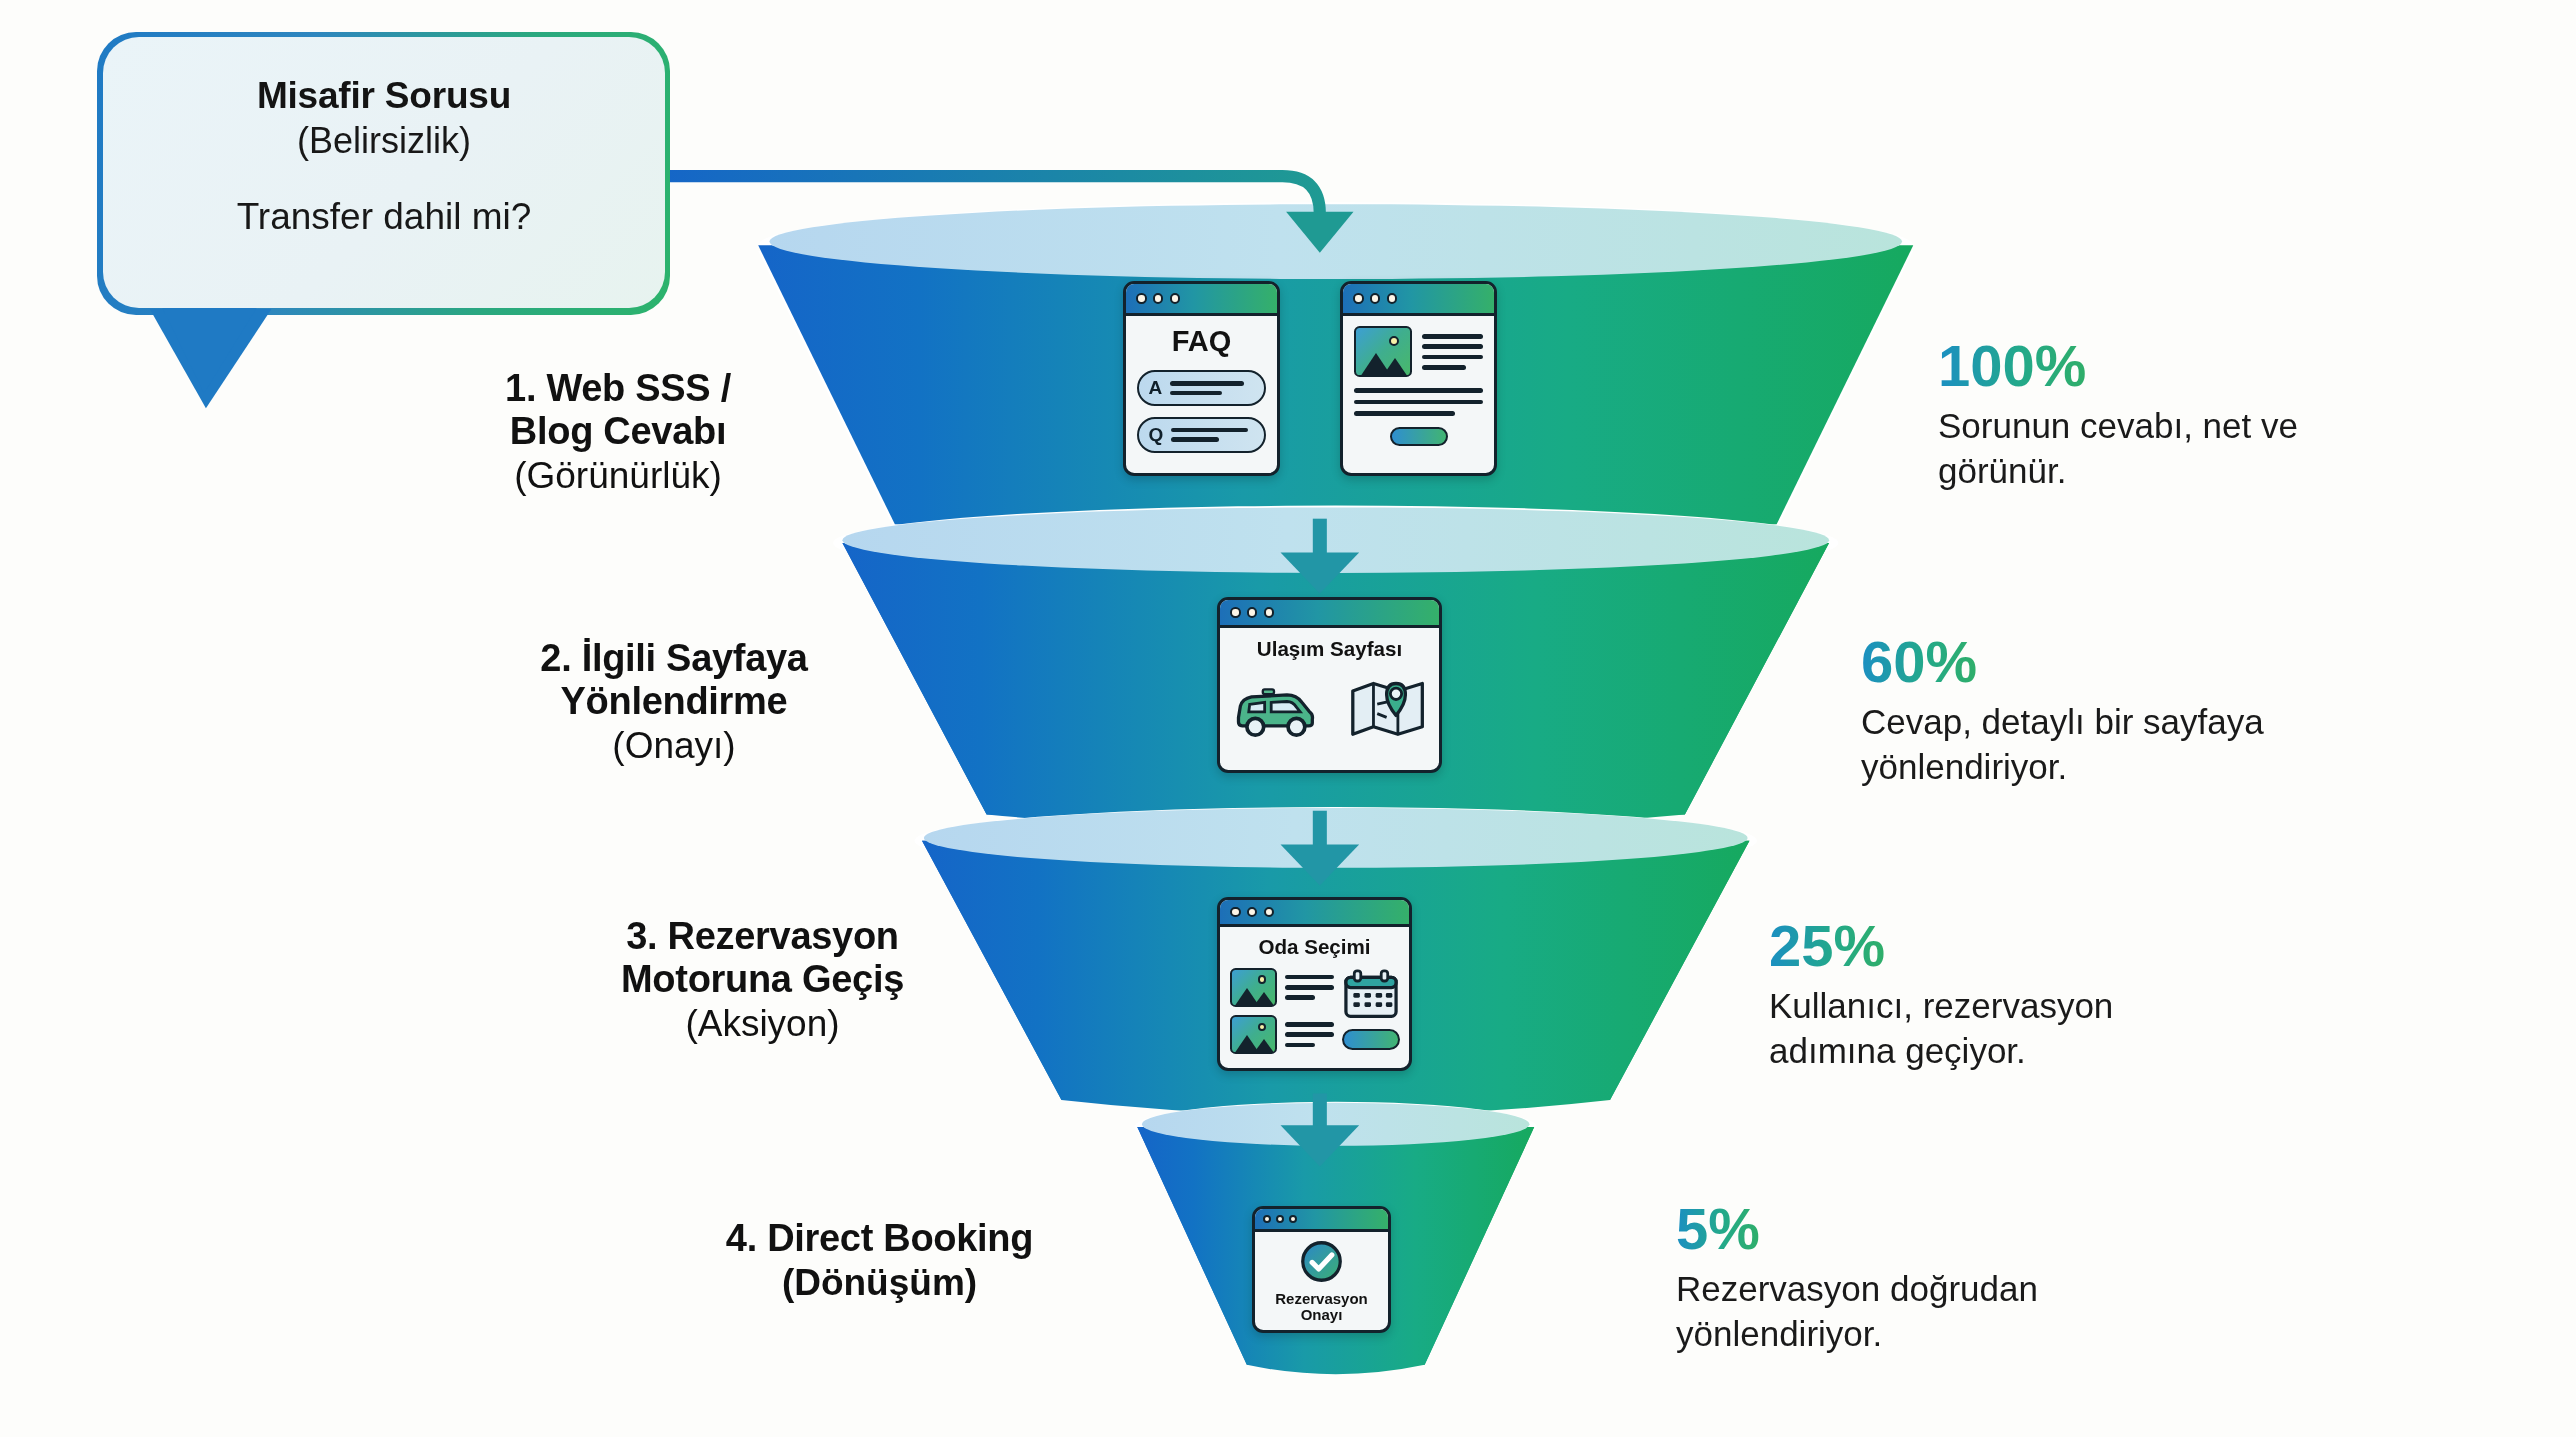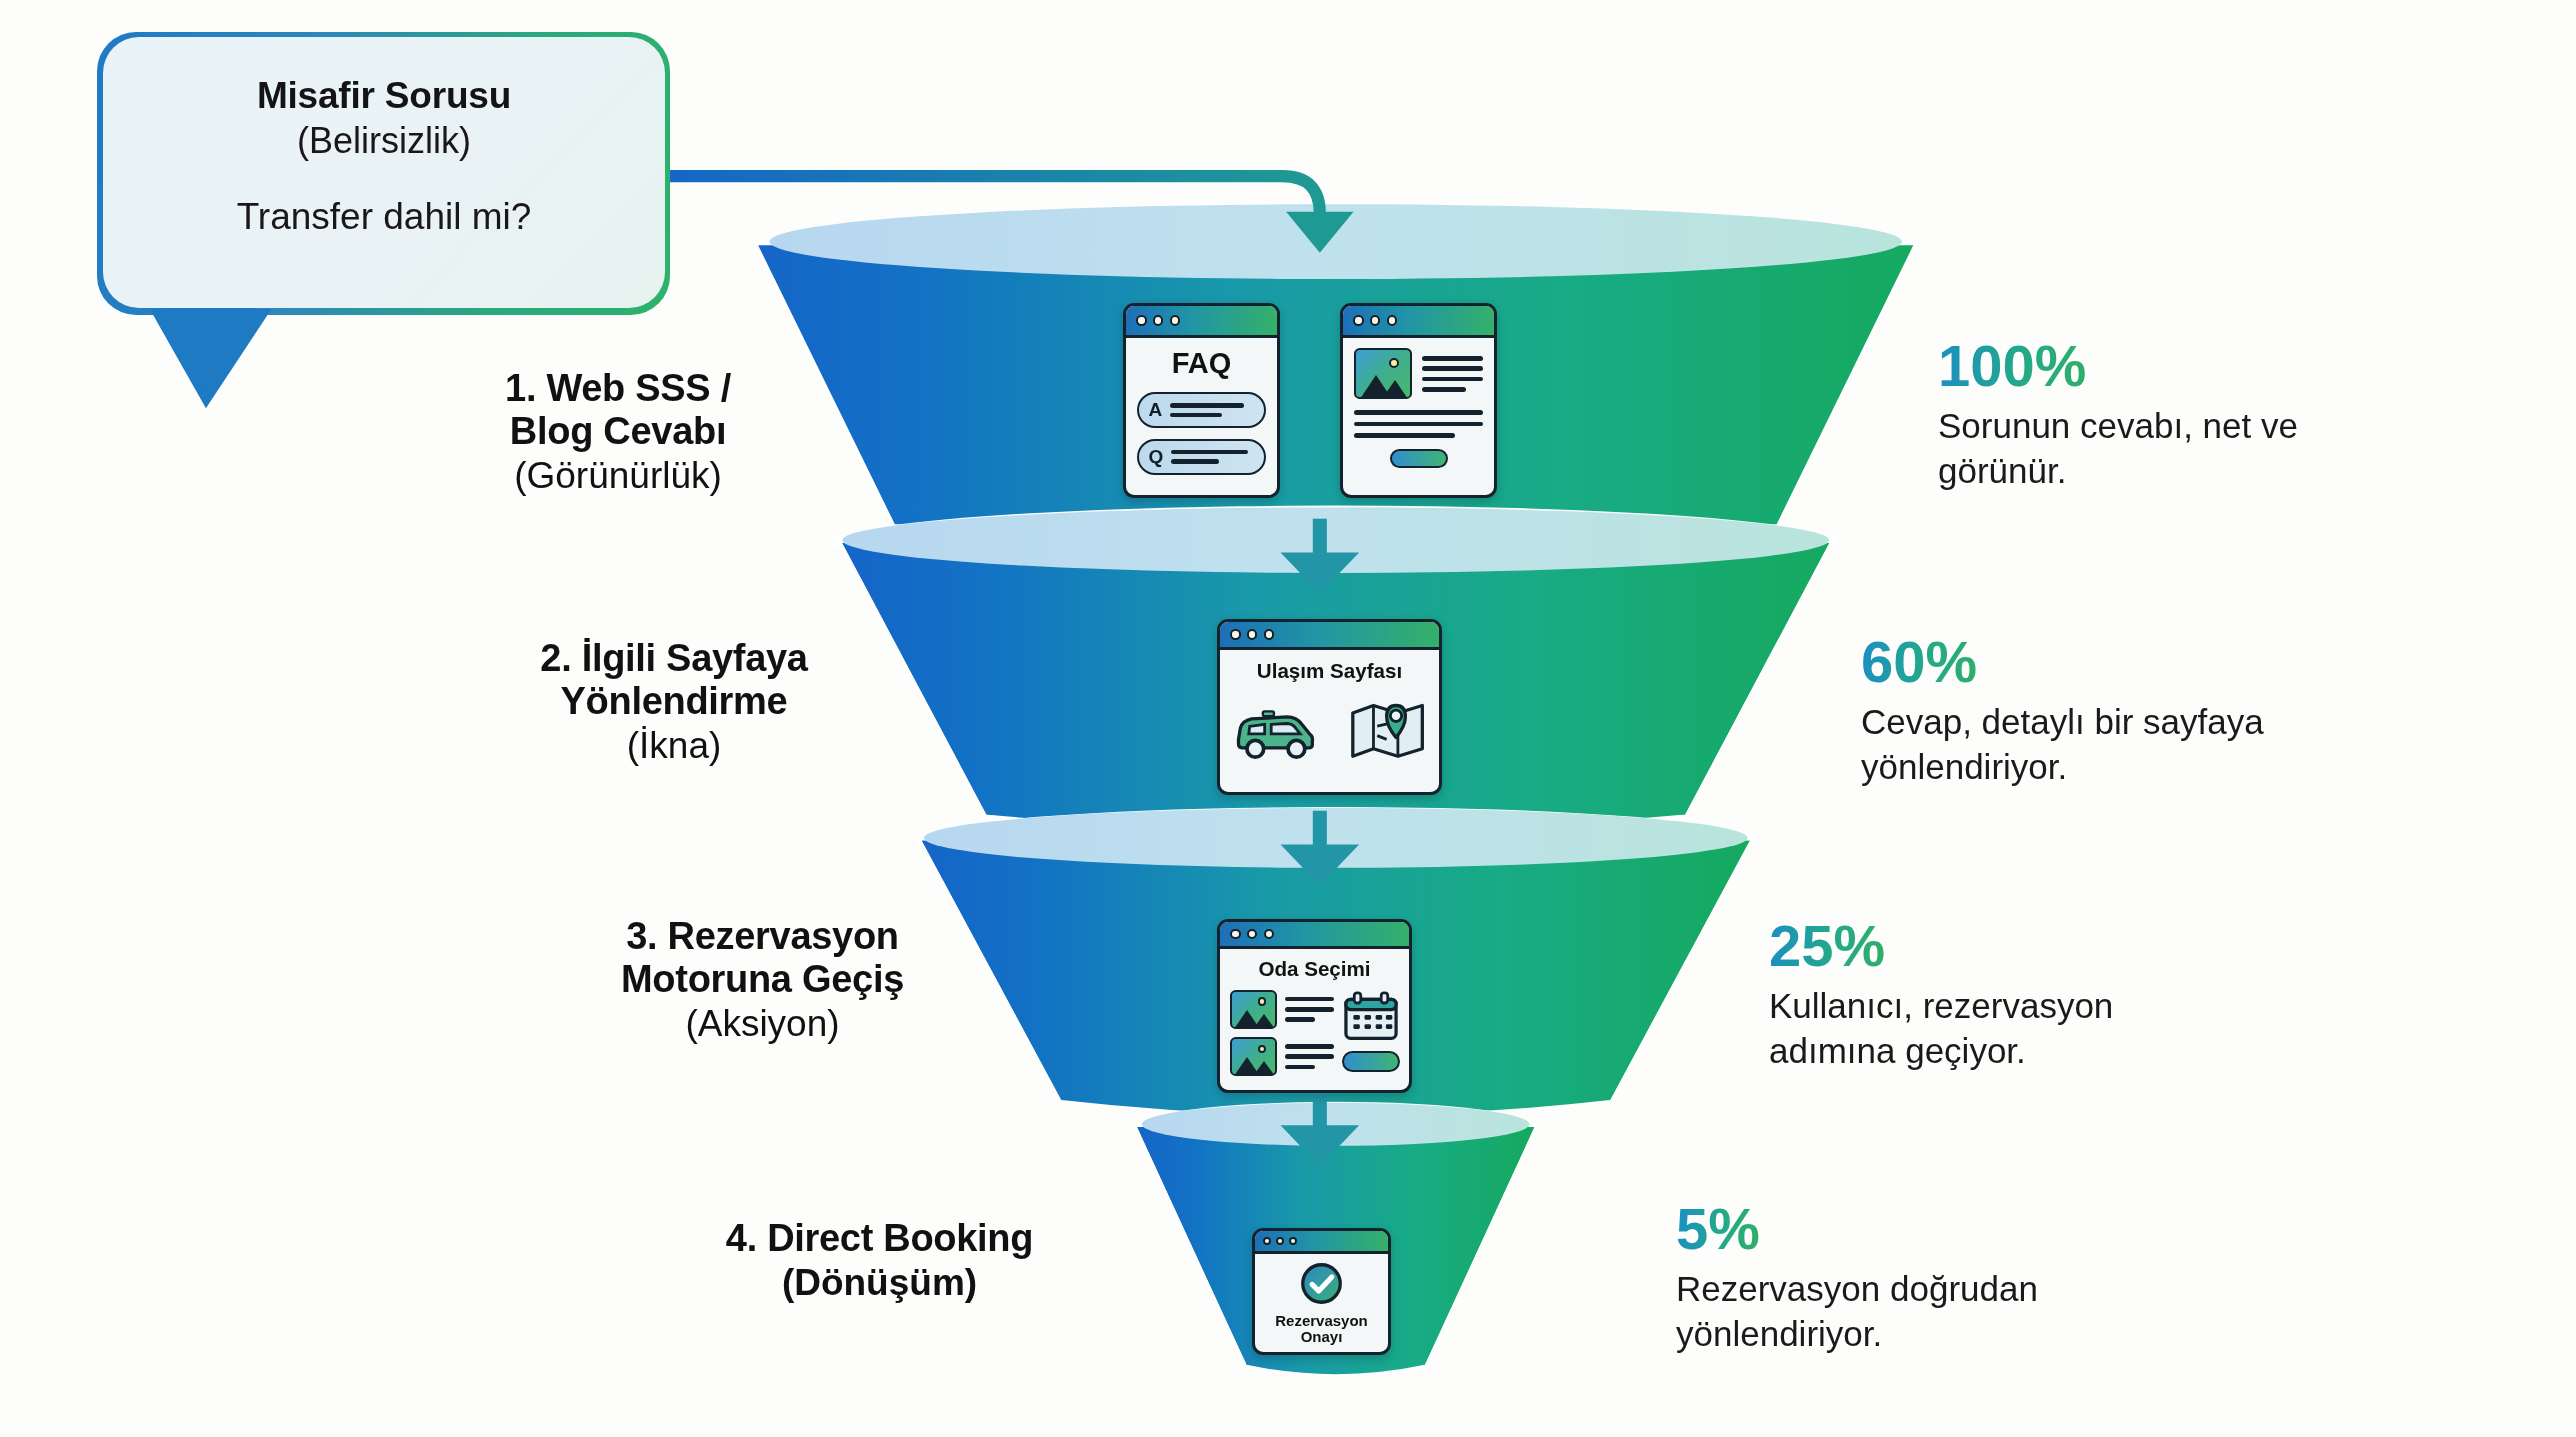--- a/index.html
+++ b/index.html
@@ -63,21 +63,20 @@
   
   .card{
     position:absolute;
     background:#f4f7f8;
     border:3.7px solid #13222c;
     border-radius:11.2px;
     box-sizing:border-box;
     overflow:hidden;
     box-shadow:0 3.7px 9.4px rgba(0,0,0,.18);
     z-index:4;
-    margin-top:22px;
   }
   .card .bar{
     height:100%;width:100%;
     background:linear-gradient(90deg,#1d6fb8 0%,#2196a4 45%,#35b06a 100%);
     border-bottom:3.7px solid #13222c;
     box-sizing:border-box;
     display:flex;align-items:center;gap:6.6px;padding-left:10.3px;
   }
   .dot{width:10.3px;height:10.3px;border-radius:50%;background:#fdf6e8;border:2.3px solid #13222c;box-sizing:border-box;}
   .card-body{position:relative;width:100%;}
@@ -382,21 +381,21 @@
 
   <div class="stage-label" style="left:431px;top:367px;width:374px;">
     <span class="t">1. Web SSS /</span>
     <span class="t">Blog Cevabı</span>
     <span class="p">(Görünürlük)</span>
   </div>
 
   <div class="stage-label" style="left:468px;top:637px;width:412px;">
     <span class="t">2. İlgili Sayfaya</span>
     <span class="t">Yönlendirme</span>
-    <span class="p">(İkna)</span>
+    <span class="p">(Onayı)</span>
   </div>
 
   <div class="stage-label" style="left:552px;top:915px;width:421px;">
     <span class="t">3. Rezervasyon</span>
     <span class="t">Motoruna Geçiş</span>
     <span class="p">(Aksiyon)</span>
   </div>
 
   <div class="stage-label" style="left:655px;top:1217px;width:449px;">
     <span class="t">4. Direct Booking</span>

